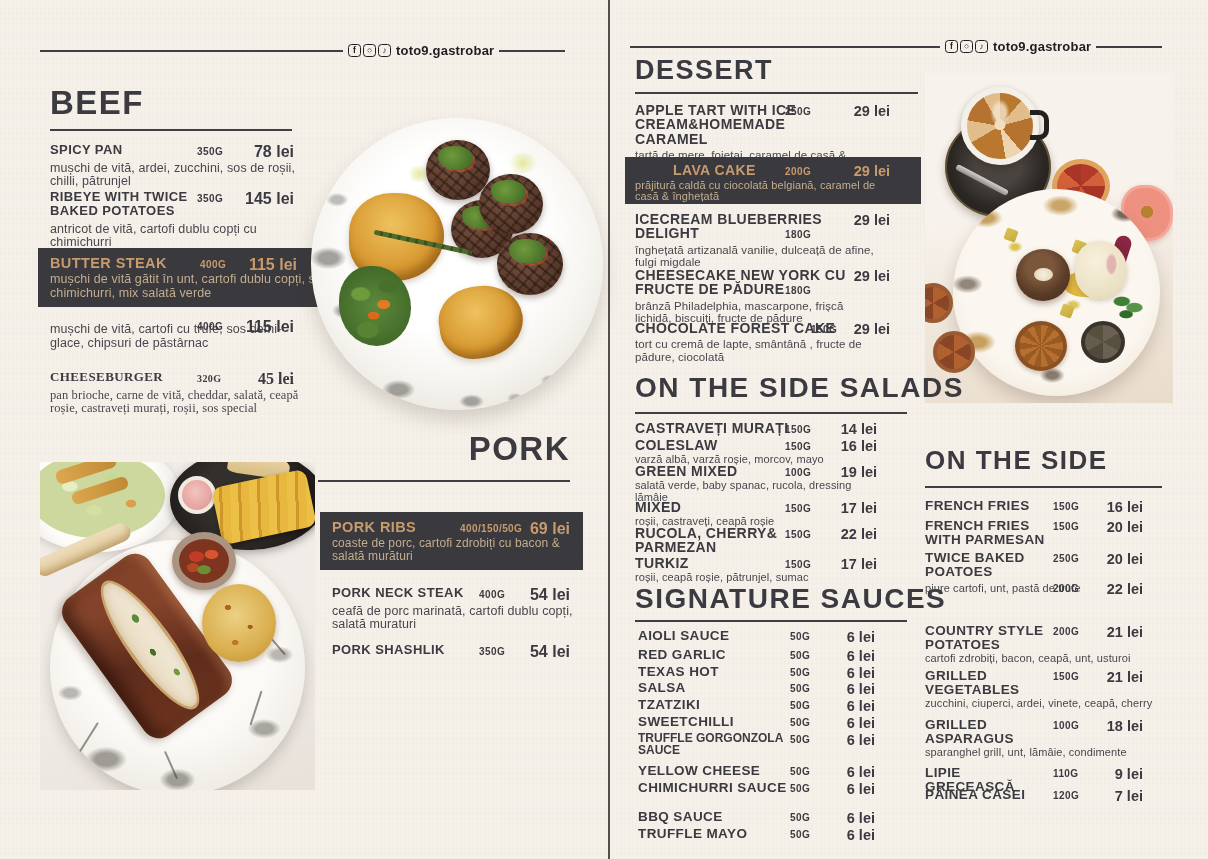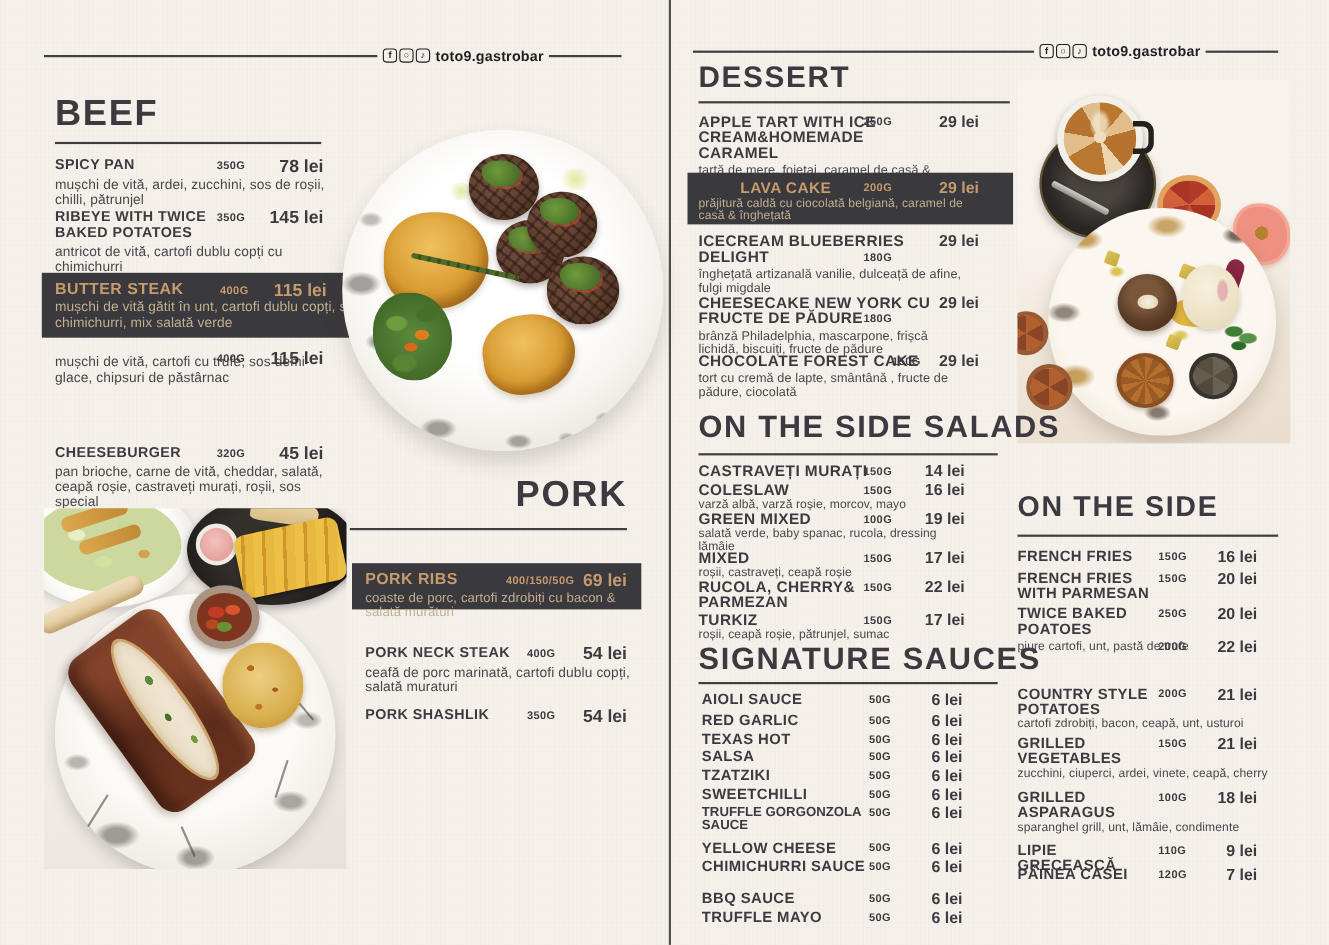--- a/index.html
+++ b/index.html
@@ -55,21 +55,21 @@
   
   .hl-box{position:absolute;background:#3a393d;box-sizing:border-box;}
   .box-in{position:relative;width:100%;height:100%;}
   .hl-box .name,.hl-box .weight,.hl-box .price{color:#c89b6e;}
   .hl-box .desc{color:#c3ae8f;margin-top:2px;}
   .hl-beef{left:38px;top:248px;width:302px;height:59px;padding:8px 43px 0 12px;}
   .hl-beef .name{font-size:14.5px;width:160px;font-weight:700;letter-spacing:.4px;}
   .hl-beef .weight{left:150px;}
   .hl-beef .price{font-size:16px;}
   .hl-beef .desc{width:282px;font-size:12.5px;line-height:1.08;}
-  .hl-pork{left:320px;top:512px;width:263px;height:42px;padding:8px 13px 0 12px;}
+  .hl-pork{left:320px;top:512px;width:263px;height:58px;padding:8px 13px 0 12px;}
   .hl-pork .name{font-size:14.5px;width:110px;letter-spacing:.4px;}
   .hl-pork .weight{left:128px;}
   .hl-pork .price{font-size:16px;}
   .hl-pork .desc{width:240px;font-size:12px;line-height:1.08;}
   .hl-des{left:625px;top:157px;width:296px;height:47px;padding:6px 31px 0 10px;}
   .hl-des .name{font-size:14px;width:150px;letter-spacing:.4px;margin-left:38px;}
   .hl-des .weight{left:150px;}
   .hl-des .price{font-size:14.5px;}
   .hl-des .desc{width:266px;font-size:11px;line-height:1.06;}
   .hl-box .name,.hl-box .desc{position:relative;}
@@ -274,21 +274,21 @@
     <div class="desc">mușchi de vită gătit în unt, cartofi dublu copți, sos chimichurri, mix salată verde</div>
   </div>
 </div>
 
 <div class="row r-beef" style="top:318px;">
   <span class="weight">400G</span>
   <span class="price">115 lei</span>
   <div class="desc">mușchi de vită, cartofi cu trufe, sos demi-glace, chipsuri de păstârnac</div>
 </div>
 
-<div class="row r-beef" style="top:404px;">
+<div class="row r-beef" style="top:370px;font-family:Liberation Serif, serif;">
   <div class="name">CHEESEBURGER</div>
   <span class="weight">320G</span>
   <span class="price">45 lei</span>
   <div class="desc">pan brioche, carne de vită, cheddar, salată, ceapă roșie, castraveți murați, roșii, sos special</div>
 </div>
 
 <div class="ph photo-steak">
   <div class="oil" style="left:195px;top:35px;width:34px;height:20px;"></div>
   <div class="oil" style="left:95px;top:48px;width:26px;height:16px;"></div>
   <div class="oil" style="left:205px;top:150px;width:30px;height:18px;"></div>

